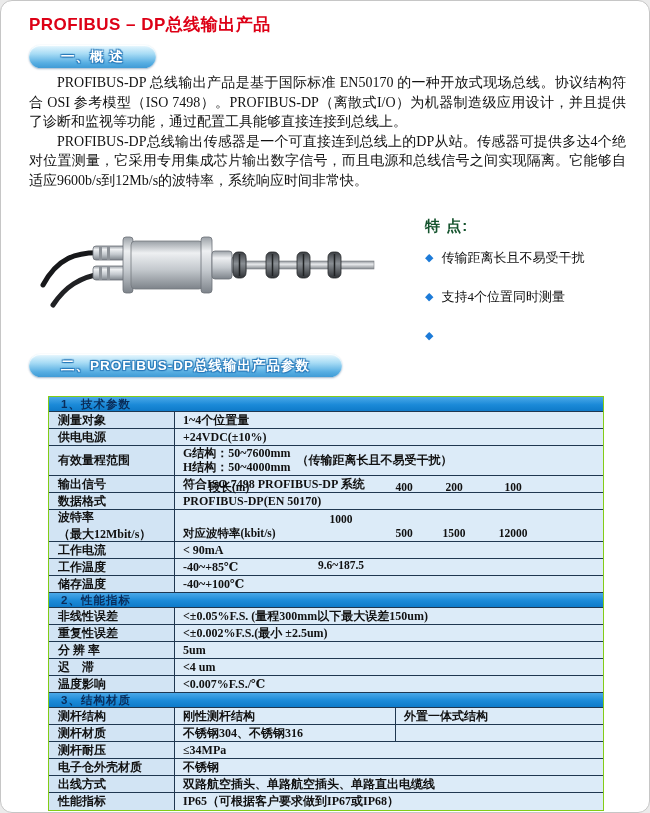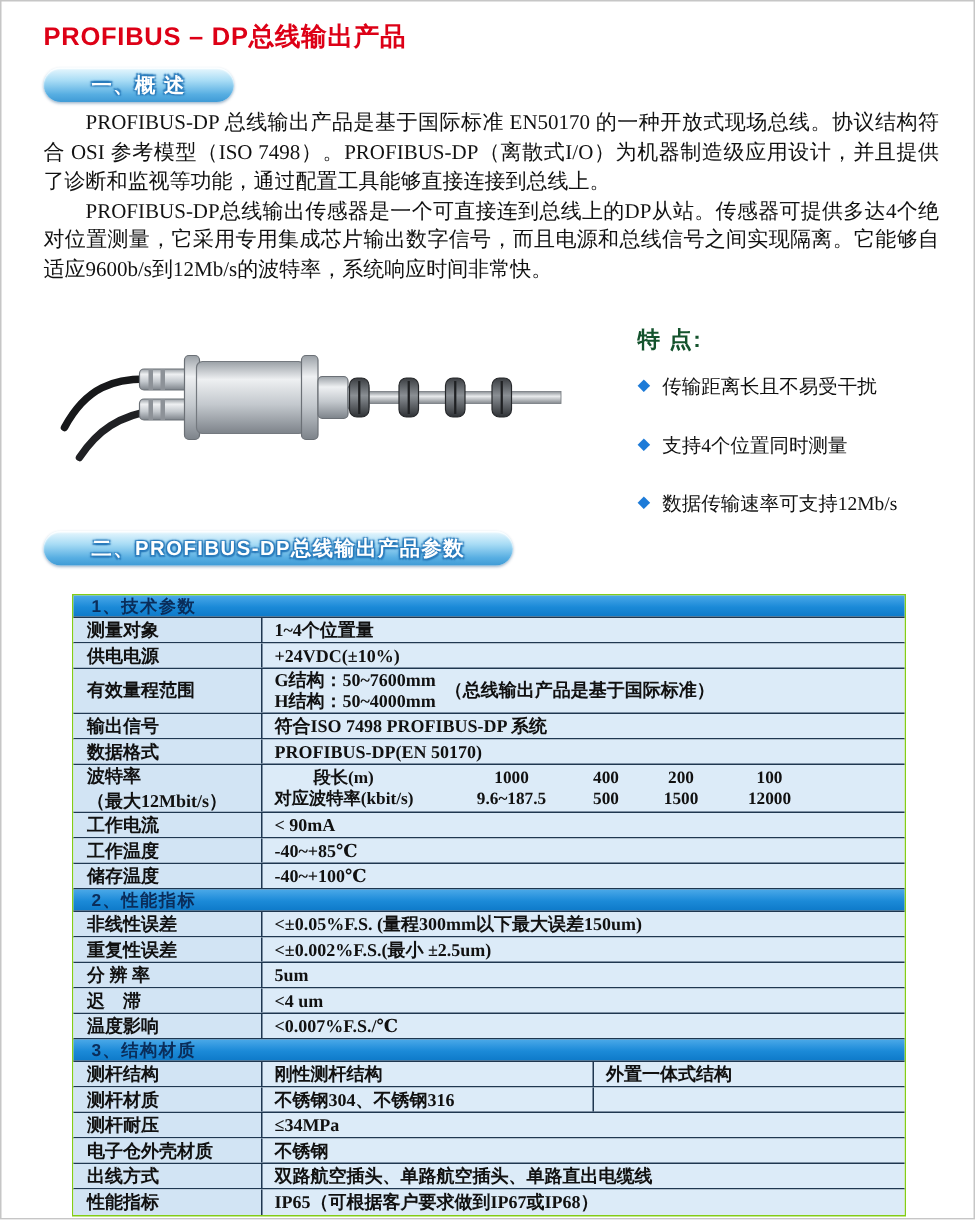--- a/index.html
+++ b/index.html
@@ -1,18 +1,18 @@
 <!DOCTYPE html>
 <html><head>
 <meta charset="utf-8">
 <style>
   html,body{margin:0;padding:0;background:#ebebeb;}
   .page{
     position:relative;width:650px;height:813px;margin:0 auto;
-    background:#ffffff;border:1px solid #c6c6c6;border-radius:0;
+    background:#ffffff;border:1px solid #c6c6c6;border-radius:12px;
     box-sizing:border-box;overflow:hidden;
     font-family:"Liberation Serif","DejaVu Serif",serif;color:#111;
   }
   
   .title{
     position:absolute;left:28px;top:12px;margin:0;
     font-family:"Liberation Sans","DejaVu Sans",sans-serif;
     font-size:17px;font-weight:bold;color:#dd0016;letter-spacing:.5px;
   }
   
@@ -64,21 +64,21 @@
     display:flex;flex-direction:column;justify-content:center;
   }
   .t-v{flex:1;display:flex;align-items:center;padding-left:8px;box-sizing:border-box;}
   .t-v.split1{flex:0 0 221px;border-right:1px solid #1f3750;}
   .range-lines{display:flex;flex-direction:column;justify-content:center;line-height:13.5px;}
   .range-note{margin-left:6px;}
   .baud-lines{display:flex;flex-direction:column;justify-content:center;width:100%;line-height:14px;font-size:11.5px;}
   .baud-line{display:flex;}
   .baud-name{flex:0 0 118px;}
   .baud-name.indent{padding-left:26px;box-sizing:border-box;}
-  .bv0{flex:0 0 80px;text-align:center;}
+  .bv0{flex:0 0 80px;text-align:center;margin-top:32px;}
   .bv1{flex:0 0 46px;text-align:center;}
   .bv2{flex:0 0 54px;text-align:center;}
   .bv3{flex:0 0 64px;text-align:center;}
 </style>
 </head>
 <body>
 
 <div class="page">
 
   <h1 class="title">PROFIBUS – DP总线输出产品</h1>
@@ -146,21 +146,20 @@
     <div class="f-item">
       <span class="diamond">◆</span>
       <span>传输距离长且不易受干扰</span>
     </div>
     <div class="f-item">
       <span class="diamond">◆</span>
       <span>支持4个位置同时测量</span>
     </div>
     <div class="f-item">
       <span class="diamond">◆</span>
-      <span>数据传输速率可支持12Mb/s</span>
     </div>
   </div>
 
   <div class="pill pill2">二、PROFIBUS-DP总线输出产品参数</div>
 
   <div class="ptable">
 
     <div class="t-h">1、技术参数</div>
 
     <div class="t-r">
@@ -172,21 +171,21 @@
       <div class="t-v">+24VDC(±10%)</div>
     </div>
 
     <div class="t-r range">
       <div class="t-l">有效量程范围</div>
       <div class="t-v">
         <div class="range-lines">
           <div>G结构：50~7600mm</div>
           <div>H结构：50~4000mm</div>
         </div>
-        <div class="range-note">（总线输出产品是基于国际标准）</div>
+        <div class="range-note">（传输距离长且不易受干扰）</div>
       </div>
     </div>
 
     <div class="t-r">
       <div class="t-l">输出信号</div>
       <div class="t-v">符合ISO 7498 PROFIBUS-DP 系统</div>
     </div>
     <div class="t-r">
       <div class="t-l">数据格式</div>
       <div class="t-v">PROFIBUS-DP(EN 50170)</div>

